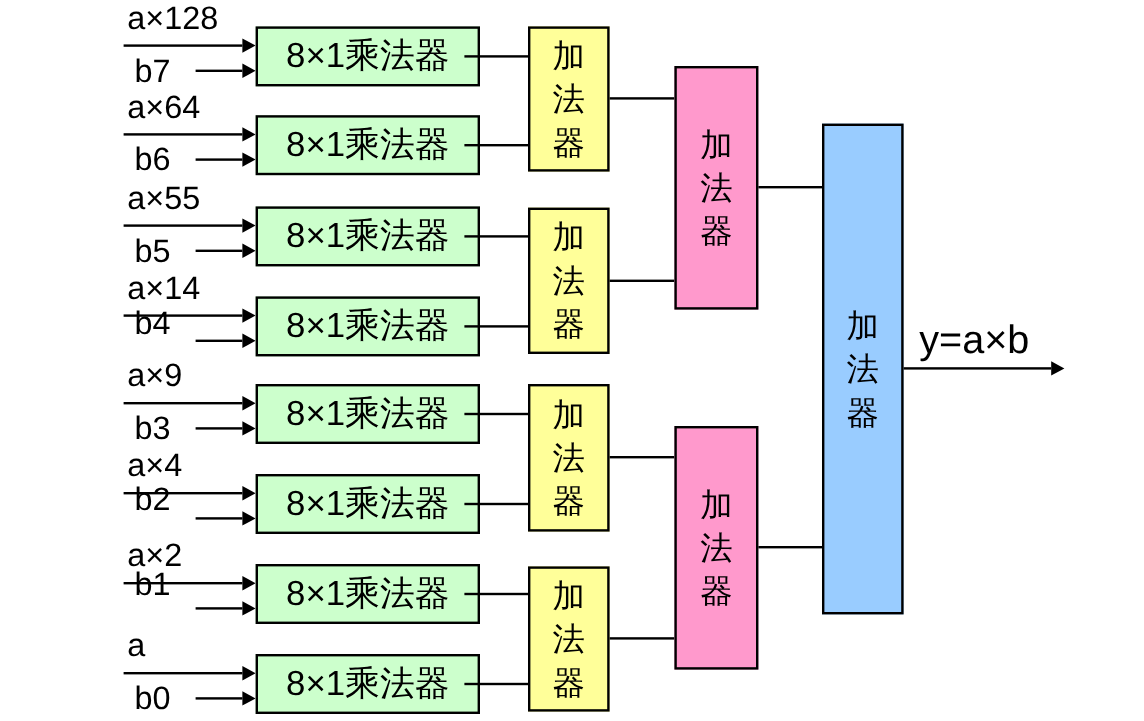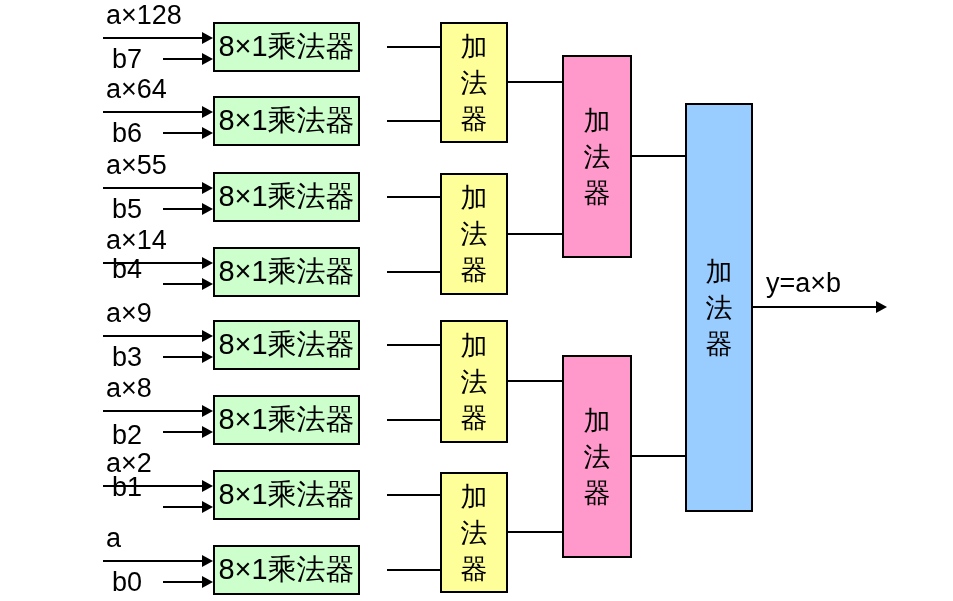--- a/index.html
+++ b/index.html
@@ -46,40 +46,40 @@
   .box {
     position: absolute;
     box-sizing: border-box;
     border: 2px solid var(--line, #000);
     display: flex;
     align-items: center;
     justify-content: center;
   }
   .mulbox {
     left: 213px;
-    width: 147px;
+    width: 187px;
     height: 50px;
     background: var(--multiplier-fill, #ccffcc);
     font-size: 29px;
     white-space: nowrap;
   }
   .adder1 { left: 440px; width: 68px; background: var(--adder1-fill, #ffff99); font-size: 27px; }
   .adder2 { left: 562px; width: 70px; background: var(--adder2-fill, #ff99cc); font-size: 27px; }
   .adder3 { left: 685px; width: 68px; background: var(--adder3-fill, #99ccff); font-size: 27px; }
   .vtext {
     width: 1.1em;
     line-height: 36px;
     text-align: center;
     word-break: break-all;
   }
   .outlabel {
     position: absolute;
     left: 766px;
     top: 268px;
-    font-size: 27px;
+    font-size: 33px;
     line-height: 30px;
     white-space: nowrap;
   }
 </style>
 </head>
 <body style="--multiplier-fill: #ccffcc; --adder1-fill: #ffff99; --adder2-fill: #ff99cc; --adder3-fill: #99ccff; --line: #000000; --background: #ffffff;">
 
 <div class="canvas">
 
   <div class="alabel" style="top:2px">a×128</div>
@@ -130,24 +130,24 @@
   <div class="hline" style="left:103px;top:335px;width:99px"></div>
   <div class="tri" style="left:202px;top:330px"></div>
   <div class="blabel" style="top:344px">b3</div>
   <div class="hline" style="left:163px;top:356px;width:39px"></div>
   <div class="tri" style="left:202px;top:351px"></div>
   <div class="box mulbox" style="top:320px">
       <span>8×1乘法器</span>
     </div>
   <div class="hline" style="left:387px;top:344px;width:53px"></div>
 
-  <div class="alabel" style="top:375px">a×8</div>
+  <div class="alabel" style="top:375px">a×4</div>
   <div class="hline" style="left:103px;top:410px;width:99px"></div>
   <div class="tri" style="left:202px;top:405px"></div>
-  <div class="blabel" style="top:422px">b2</div>
+  <div class="blabel" style="top:403px">b2</div>
   <div class="hline" style="left:163px;top:431px;width:39px"></div>
   <div class="tri" style="left:202px;top:426px"></div>
   <div class="box mulbox" style="top:395px">
       <span>8×1乘法器</span>
     </div>
   <div class="hline" style="left:387px;top:419px;width:53px"></div>
 
   <div class="alabel" style="top:450px">a×2</div>
   <div class="hline" style="left:103px;top:485px;width:99px"></div>
   <div class="tri" style="left:202px;top:480px"></div>

